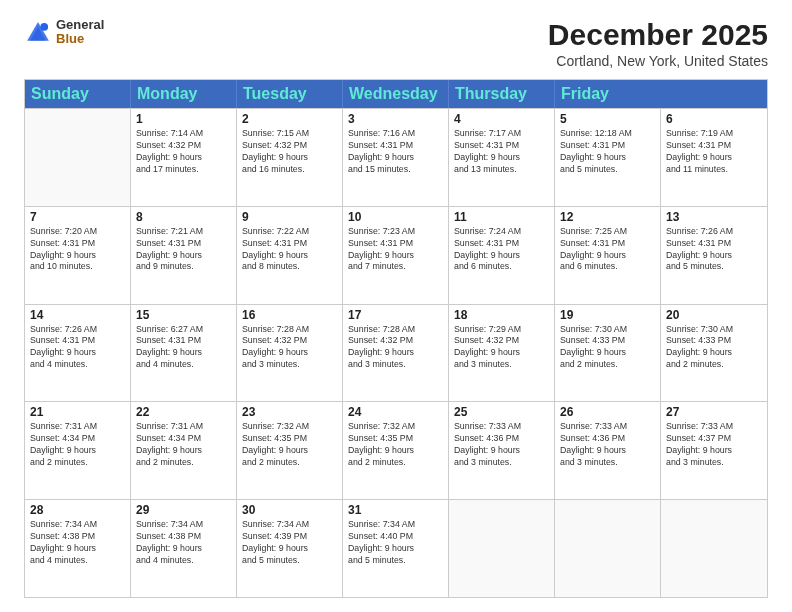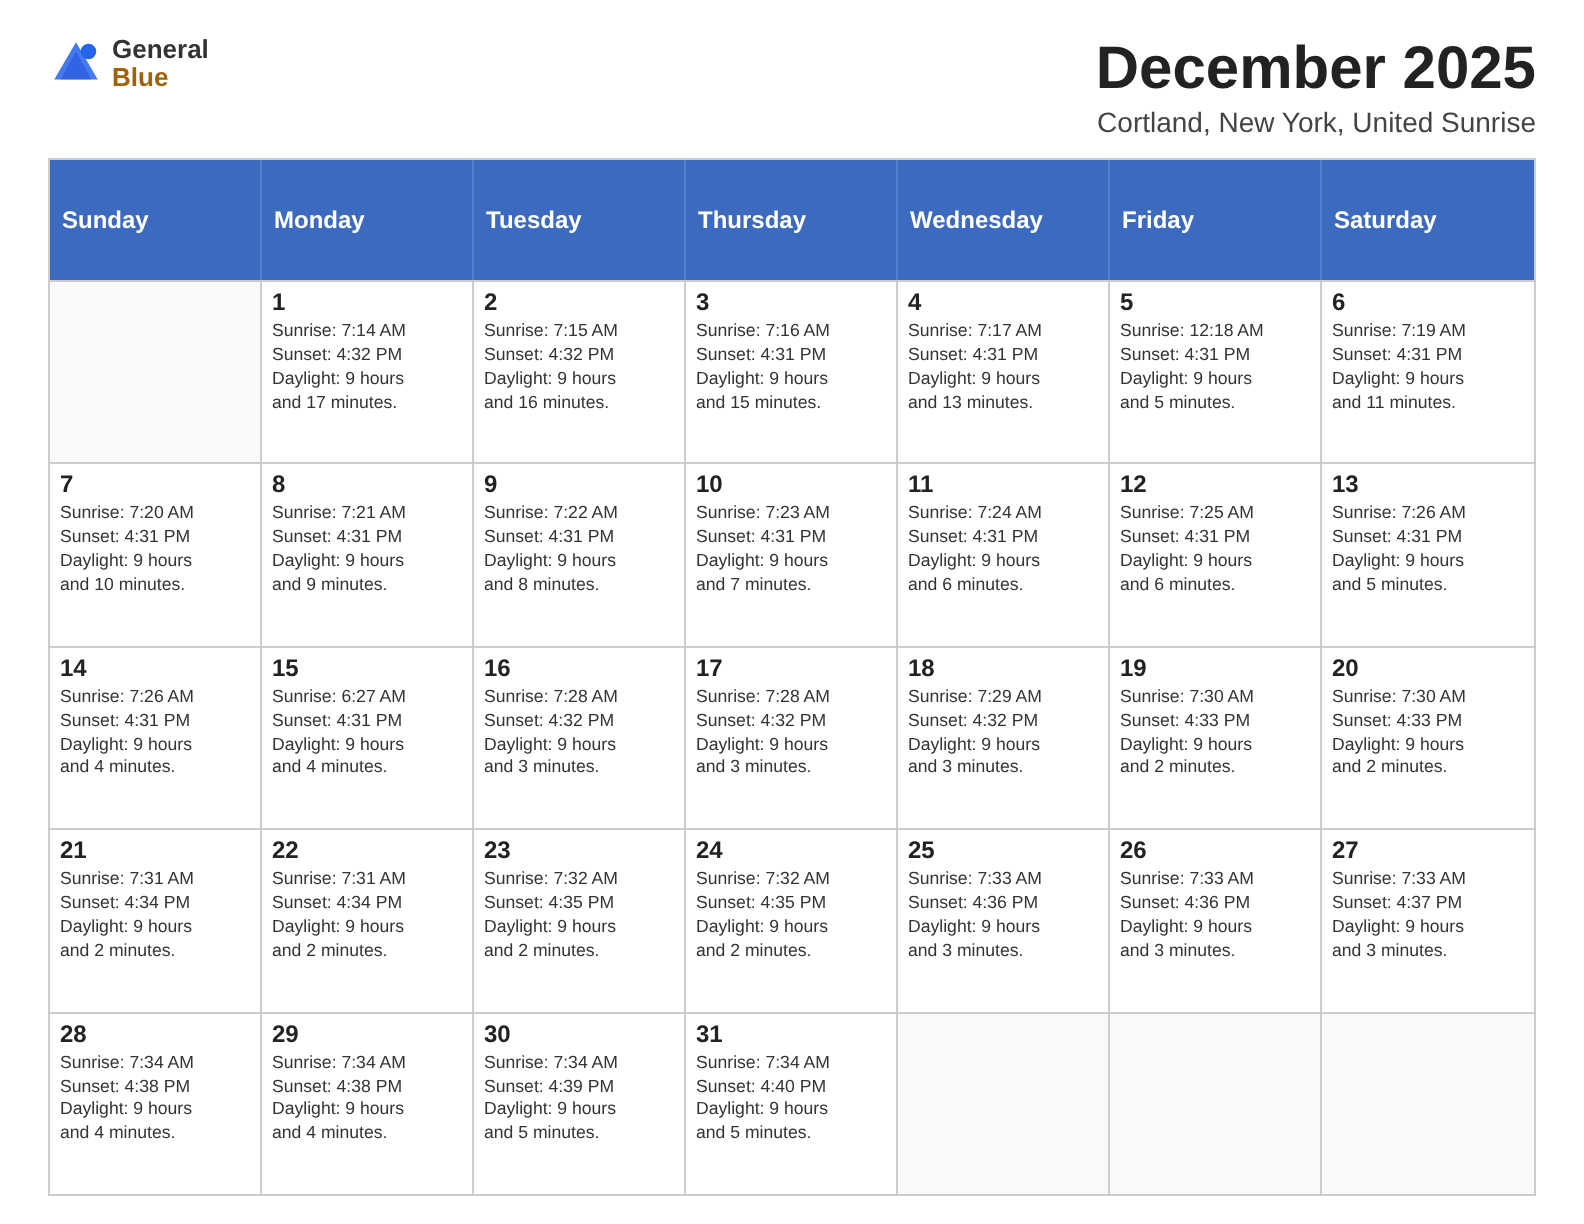--- a/index.html
+++ b/index.html
@@ -18,21 +18,21 @@
       flex-direction: column;
     }
     .header {
       display: flex;
       align-items: flex-start;
       justify-content: space-between;
       margin-bottom: 10px;
     }
     .logo {
       display: flex;
-      align-items: flex-start;
+      align-items: flex-end;
       gap: 4px;
     }
     .logo-text {
       display: flex;
       flex-direction: column;
       font-size: 13px;
       font-weight: bold;
       line-height: 1.1;
     }
     .logo-general { color: #333; }
@@ -61,24 +61,24 @@
       display: flex;
       flex-direction: column;
       border: 1px solid #ccc;
     }
     .cal-header {
       display: grid;
       grid-template-columns: repeat(7, 1fr);
       background: #3b6abf;
     }
     .cal-header-cell {
-      color: #ffffff;
-      font-size: 12px;
+      color: #5eead4;
+      font-size: 16px;
       font-weight: bold;
-      padding: 23px 6px;
+      padding: 5px 6px;
       text-align: left;
       border-right: 1px solid #5580d0;
     }
     .cal-header-cell:last-child { border-right: none; }
     .cal-body {
       display: flex;
       flex-direction: column;
       flex: 1;
     }
     .cal-row {
@@ -121,33 +121,32 @@
         <polygon points="18,10 28,28 8,28" fill="#1d4ed8" opacity="0.5"></polygon>
         <circle cx="26" cy="10" r="5" fill="#2563eb"></circle>
       </svg>
       <div class="logo-text">
         <span class="logo-general">General</span>
         <span class="logo-blue">Blue</span>
       </div>
     </div>
     <div class="title-block">
       <div class="month-title">December 2025</div>
-      <div class="location">Cortland, New York, United Sunrise</div>
+      <div class="location">Cortland, New York, United States</div>
     </div>
   </div>
 
   <div class="calendar">
     <div class="cal-header" id="cal-header">
         <div class="cal-header-cell">Sunday</div>
         <div class="cal-header-cell">Monday</div>
         <div class="cal-header-cell">Tuesday</div>
+        <div class="cal-header-cell">Wednesday</div>
         <div class="cal-header-cell">Thursday</div>
-        <div class="cal-header-cell">Wednesday</div>
         <div class="cal-header-cell">Friday</div>
-        <div class="cal-header-cell">Saturday</div>
       </div>
     <div class="cal-body" id="cal-body">
         <div class="cal-row">
           <div class="cal-cell empty"></div>
           <div class="cal-cell">
             <div class="day-num">1</div>
             <div class="cell-text">Sunrise: 7:14 AM</div>
             <div class="cell-text">Sunset: 4:32 PM</div>
             <div class="cell-text">Daylight: 9 hours</div>
             <div class="cell-text">and 17 minutes.</div>

